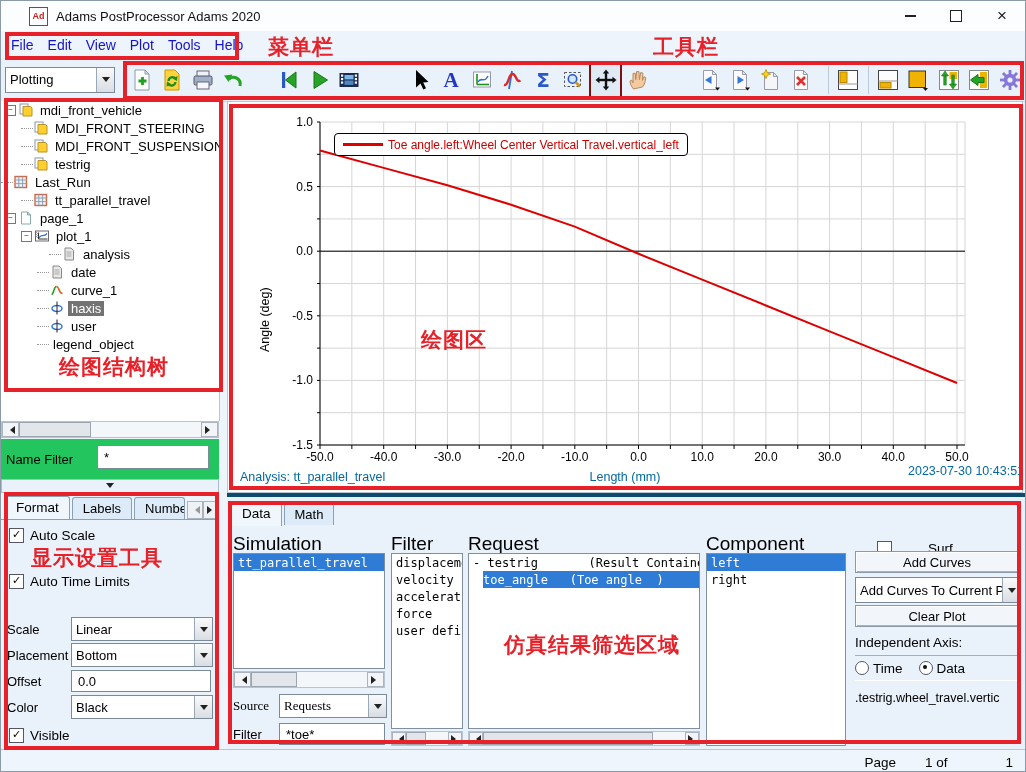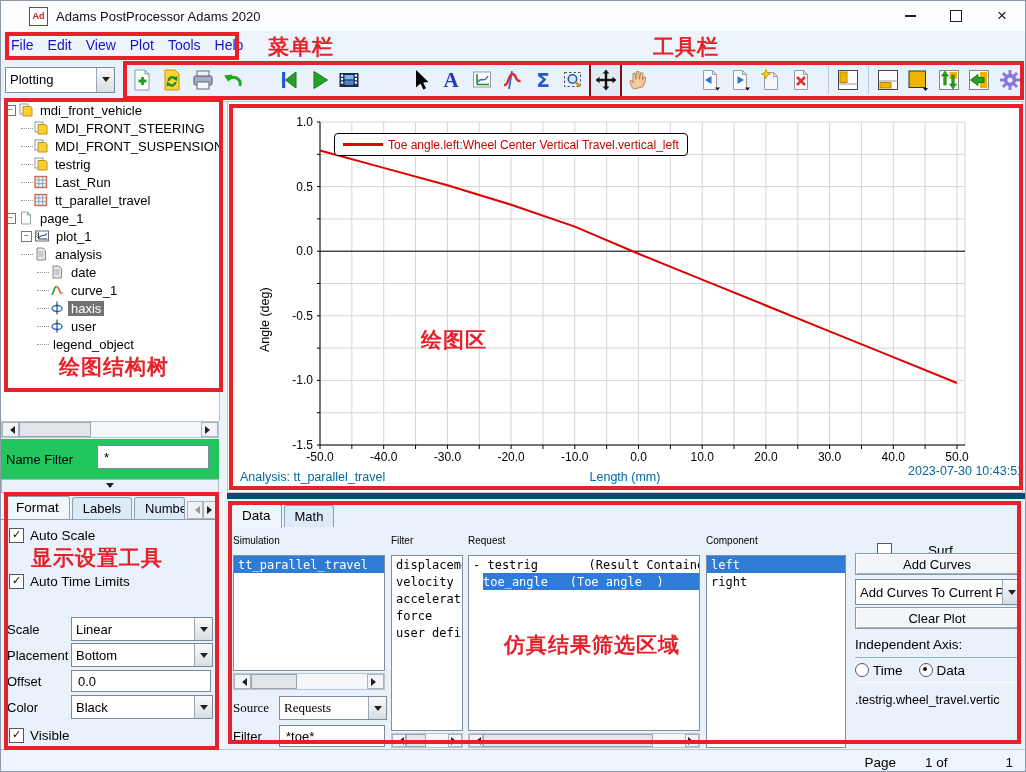--- a/index.html
+++ b/index.html
@@ -69,23 +69,23 @@
   #chart-svg text.tick{font-size:12px;font-family:"Liberation Sans",sans-serif;fill:#000;}
   #plot-legend{position:absolute;left:106px;top:31px;width:352px;height:21px;border:1.5px solid #000;border-radius:4px;background:#fff;display:flex;align-items:center;overflow:hidden;}
   #plot-legend .legend-line{width:40px;height:2.6px;margin:0 5px 0 8px;flex:none;}
   #plot-legend .legend-text{font-size:12px;color:#cc0000;white-space:nowrap;}
   #plot-ylabel{position:absolute;left:30px;top:120px;height:130px;writing-mode:vertical-rl;transform:rotate(180deg);font-size:12.5px;color:#000;display:flex;align-items:center;}
   .plot-footer{position:absolute;font-size:12.5px;color:#0369a1;top:368px;}
   #plot-analysis{left:12px;}
   #plot-xlabel{left:0;right:0;text-align:center;}
   #plot-date{left:680px;top:362px;white-space:nowrap;}
   
-  #datapanel{position:absolute;left:226px;top:492px;width:800px;height:256px;background:#e9f1fa;border-top:6px solid #0c4a6e;}
+  #datapanel{position:absolute;left:226px;top:492px;width:800px;height:256px;background:#e9f1fa;border-top:4px solid #0c4a6e;}
   #datatabs{left:4px;top:4px;position:absolute;display:flex;align-items:flex-end;height:24px;}
-  .colhdr{position:absolute;top:36px;font-size:10px;color:#000;}
+  .colhdr{position:absolute;top:36px;font-size:19px;color:#000;}
   .listbox{position:absolute;background:#fff;border:1px solid #7f8f9d;box-sizing:border-box;overflow:hidden;}
   .mono{font-family:"DejaVu Sans Mono",monospace;font-size:12px;white-space:pre;}
   .lrow{height:17px;display:flex;align-items:center;padding-left:4px;color:#000;}
   .lrow .seltext{background:#2e7cd6;color:#fff;flex:1;height:100%;display:flex;align-items:center;}
   .lrow.selfull{background:#2e7cd6;color:#fff;}
   .btn3d{background:#f2f6fa;border:1px solid #8a9aa8;box-shadow:inset 1px 1px 0 #fff,inset -1px -1px 0 #aab4be;display:flex;align-items:center;justify-content:center;font-size:13px;box-sizing:border-box;}
   .radio{width:12px;height:12px;border:1px solid #556;border-radius:50%;background:#fff;margin-right:4px;position:relative;flex:none;}
   .radio.on::after{content:"";position:absolute;left:3px;top:3px;width:4px;height:4px;border-radius:50%;background:#111;}
   
   #statusbar{position:absolute;left:0;top:748px;width:100%;height:24px;background:#eef5fc;border-top:1px solid #b6c6d4;display:flex;align-items:center;justify-content:flex-end;font-size:13.5px;color:#000;}
@@ -361,21 +361,21 @@
       <span class="tlabel">MDI_FRONT_SUSPENSION</span>
     </div>
     <div class="tree-row" style="padding-left: 20px;">
       <span style="width:12px;flex:none;border-top:1px dotted #999;height:0;margin-right:1px;"></span>
       <span class="ticon"><svg viewBox="0 0 14 14">
           <rect x="1" y="1" width="8" height="10" fill="#fff" stroke="#8899aa"></rect>
           <path d="M4 3.5h7.5l1.5 1.5v8H4z" fill="#ffcf2e" stroke="#b8922a"></path>
         </svg></span>
       <span class="tlabel">testrig</span>
     </div>
-    <div class="tree-row" style="padding-left: 20px;">
+    <div class="tree-row" style="">
       <span style="width:12px;flex:none;border-top:1px dotted #999;height:0;margin-right:1px;"></span>
       <span class="ticon"><svg viewBox="0 0 14 14">
           <rect x="1" y="1.5" width="11.5" height="11" fill="#eef1f5" stroke="#cc6a4a" stroke-width="1.4"></rect>
           <path d="M1 5h11.5M1 8.6h11.5M4.8 1.5v11M8.6 1.5v11" stroke="#8fa3b8"></path>
         </svg></span>
       <span class="tlabel">Last_Run</span>
     </div>
     <div class="tree-row" style="padding-left: 20px;">
       <span style="width:12px;flex:none;border-top:1px dotted #999;height:0;margin-right:1px;"></span>
       <span class="ticon"><svg viewBox="0 0 14 14">
@@ -395,21 +395,21 @@
     <div class="tree-row" style="padding-left: 20px;">
       <span class="exp">−</span>
       <span class="ticon"><svg viewBox="0 0 14 14">
           <rect x="0.5" y="2" width="13" height="10" fill="#fff" stroke="#667"></rect>
           <path d="M1 3l2 2M1 5l2 2M1 7l2 2" stroke="#99a"></path>
           <path d="M3.5 10h9M3.5 10V3.5" stroke="#333"></path>
           <path d="M4 9C6 4 8 9 12 4.5" fill="none" stroke="#2a6fd6" stroke-width="1.3"></path>
         </svg></span>
       <span class="tlabel">plot_1</span>
     </div>
-    <div class="tree-row" style="padding-left: 20px;">
+    <div class="tree-row" style="padding-left: 48px;">
       <span style="width:12px;flex:none;border-top:1px dotted #999;height:0;margin-right:1px;"></span>
       <span class="ticon"><svg viewBox="0 0 14 14">
           <path d="M3 1h6l2.5 2.5V13H3z" fill="#e8e8e8" stroke="#888"></path>
           <path d="M4.5 5h5M4.5 7h5M4.5 9h5" stroke="#aaa"></path>
         </svg></span>
       <span class="tlabel">analysis</span>
     </div>
     <div class="tree-row" style="padding-left: 36px;">
       <span style="width:12px;flex:none;border-top:1px dotted #999;height:0;margin-right:1px;"></span>
       <span class="ticon"><svg viewBox="0 0 14 14">

